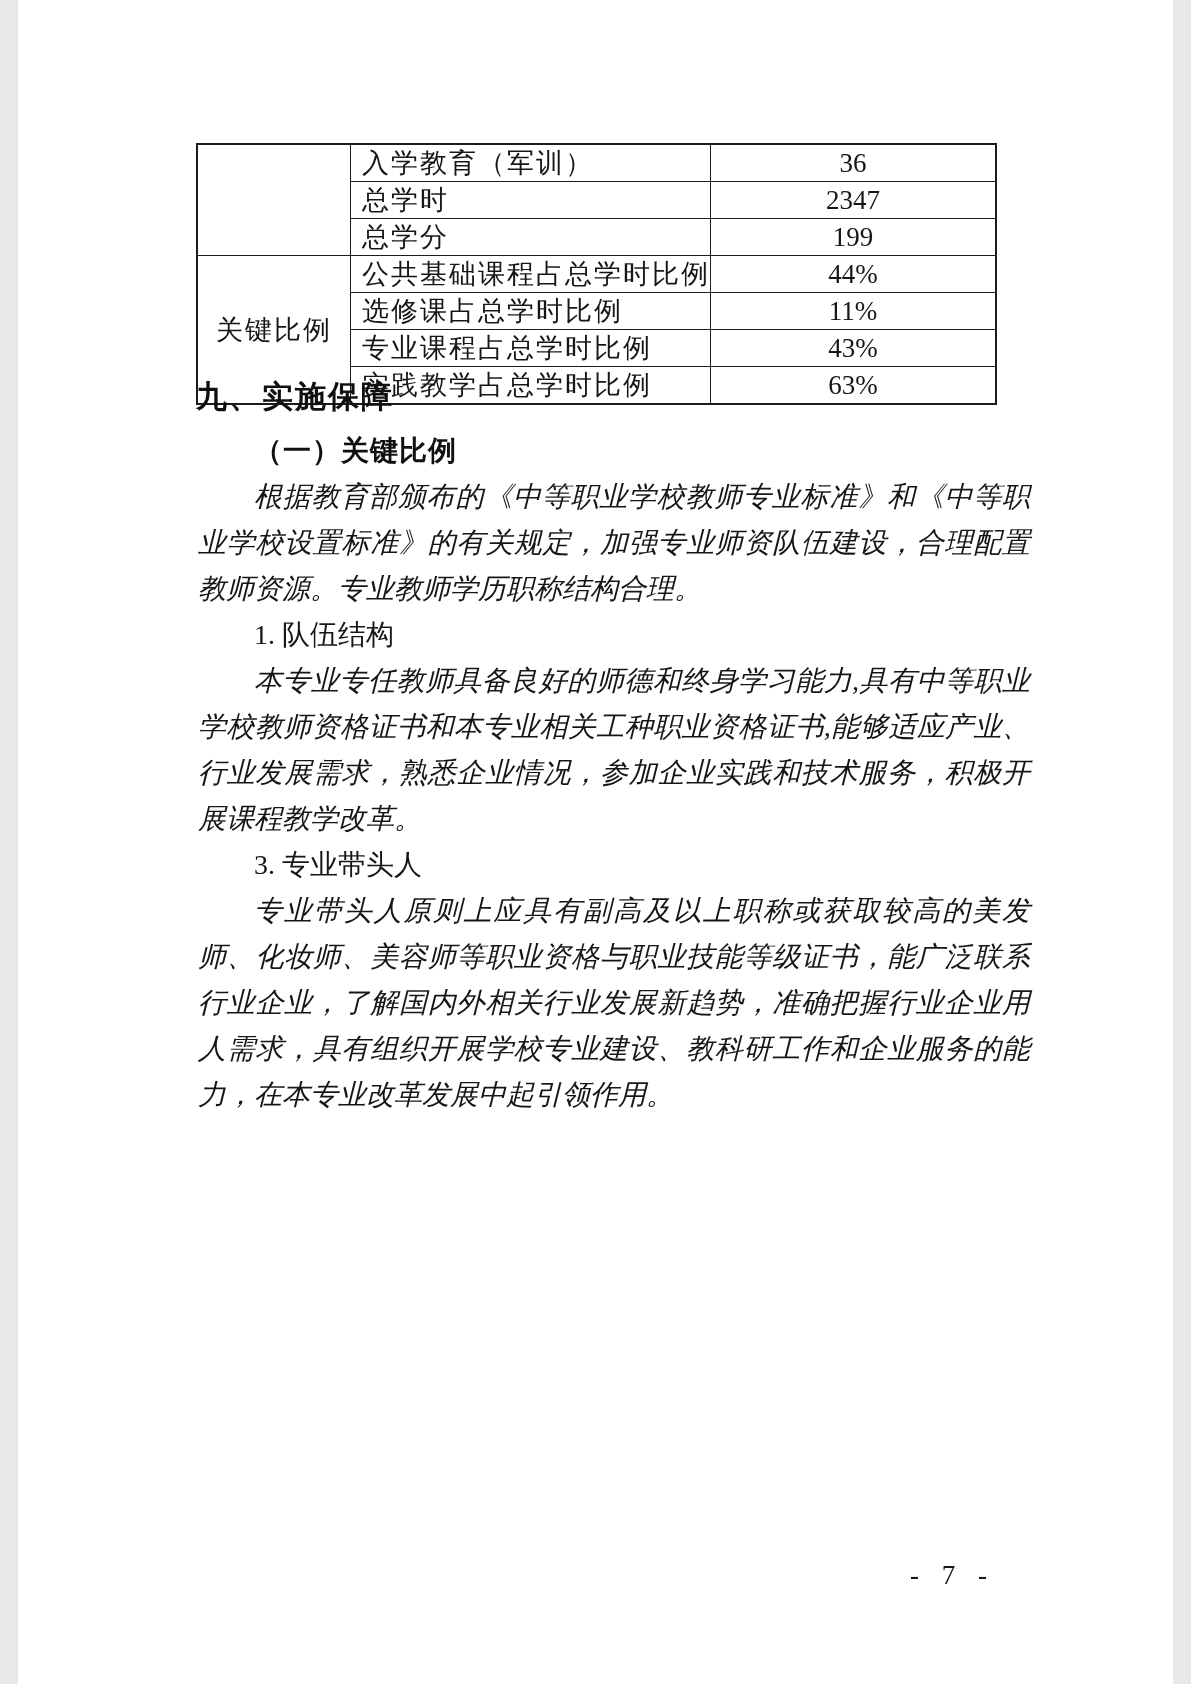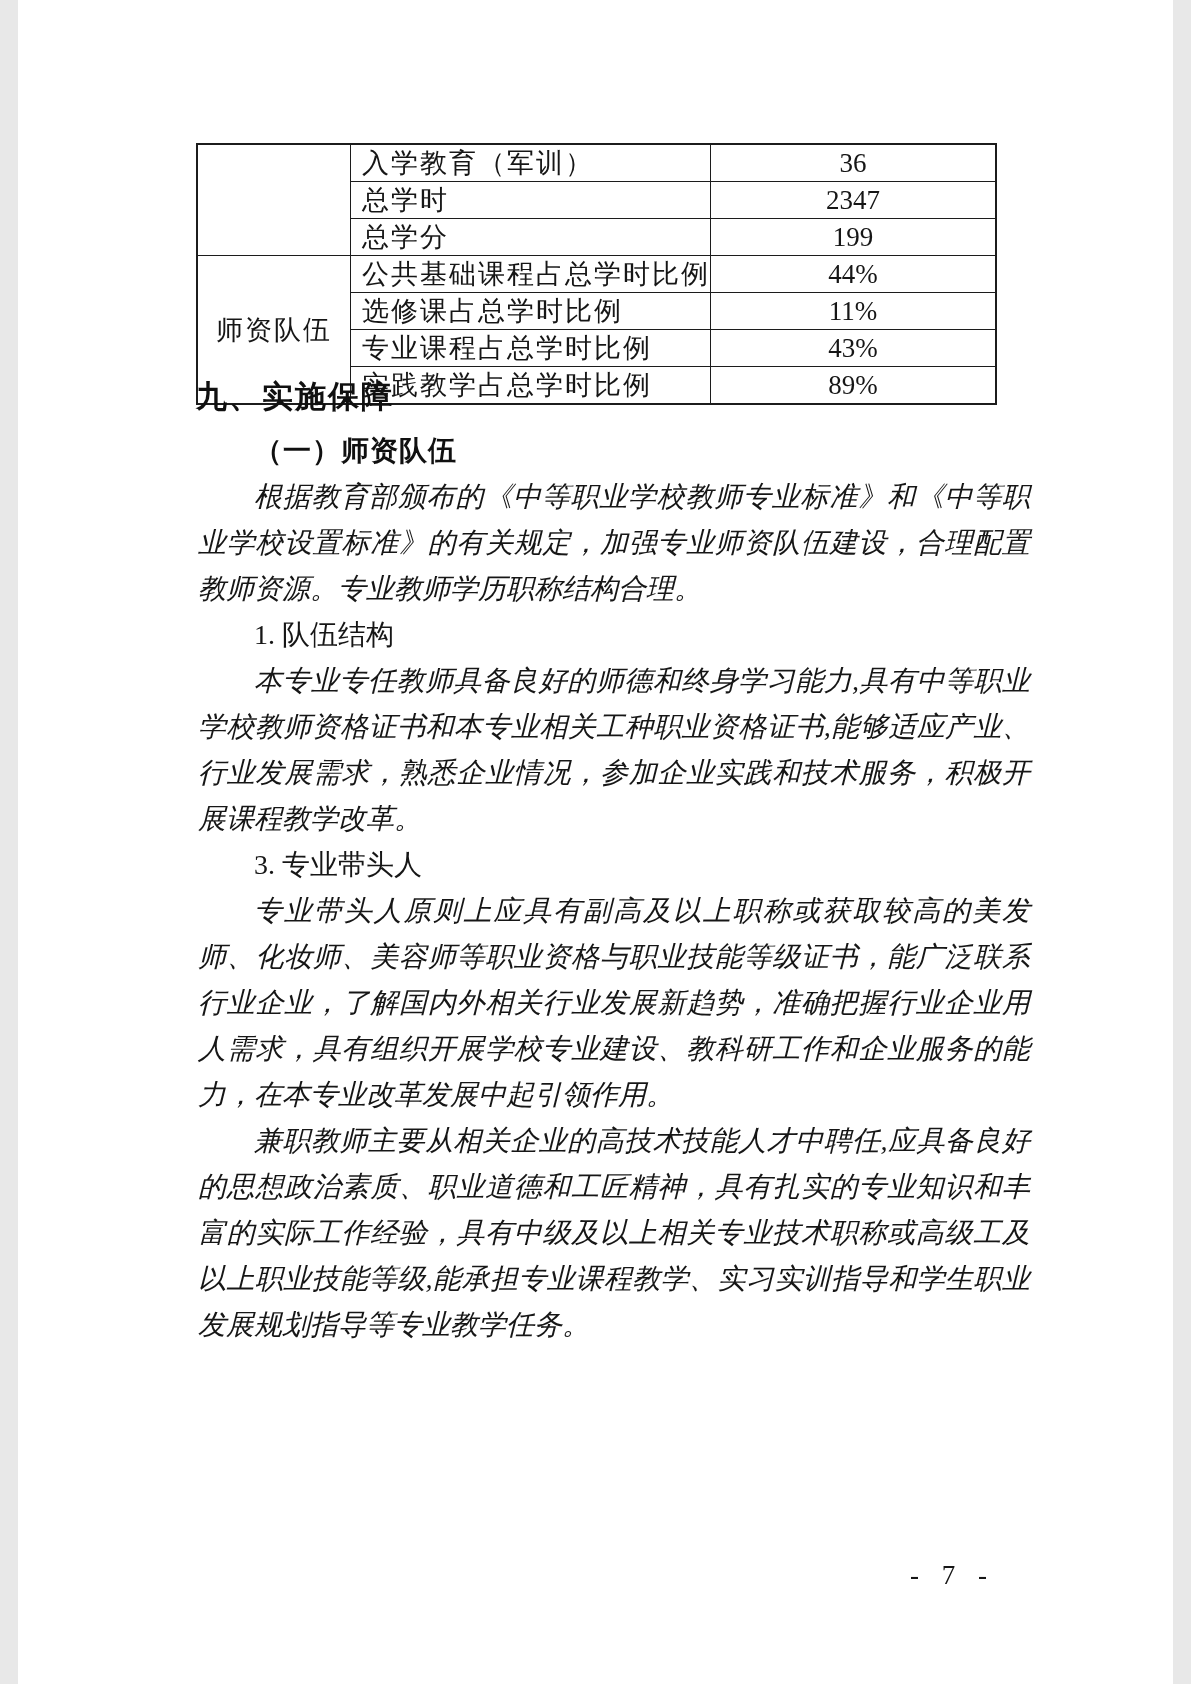--- a/index.html
+++ b/index.html
@@ -98,46 +98,45 @@
       </tr>
       <tr>
         <td class="col-label">总学时</td>
         <td class="col-value">2347</td>
       </tr>
       <tr>
         <td class="col-label">总学分</td>
         <td class="col-value">199</td>
       </tr>
       <tr>
-        <td class="col-merge" rowspan="4">师资队伍</td>
+        <td class="col-merge" rowspan="4">关键比例</td>
         <td class="col-label">公共基础课程占总学时比例</td>
         <td class="col-value">44%</td>
       </tr>
       <tr>
         <td class="col-label">选修课占总学时比例</td>
         <td class="col-value">11%</td>
       </tr>
       <tr>
         <td class="col-label">专业课程占总学时比例</td>
         <td class="col-value">43%</td>
       </tr>
       <tr>
         <td class="col-label">实践教学占总学时比例</td>
-        <td class="col-value">89%</td>
+        <td class="col-value">63%</td>
       </tr>
     </tbody>
   </table>
 
   <h1 class="section-heading">九、实施保障</h1>
 
   <div class="content">
-    <h2 class="subsection-heading">（一）师资队伍</h2>
+    <h2 class="subsection-heading">（一）关键比例</h2>
     <p>根据教育部颁布的《中等职业学校教师专业标准》和《中等职业学校设置标准》的有关规定，加强专业师资队伍建设，合理配置教师资源。专业教师学历职称结构合理。</p>
     <div class="item-title">1. 队伍结构</div>
     <p>本专业专任教师具备良好的师德和终身学习能力,具有中等职业学校教师资格证书和本专业相关工种职业资格证书,能够适应产业、行业发展需求，熟悉企业情况，参加企业实践和技术服务，积极开展课程教学改革。</p>
     <div class="item-title">3. 专业带头人</div>
     <p>专业带头人原则上应具有副高及以上职称或获取较高的美发师、化妆师、美容师等职业资格与职业技能等级证书，能广泛联系行业企业，了解国内外相关行业发展新趋势，准确把握行业企业用人需求，具有组织开展学校专业建设、教科研工作和企业服务的能力，在本专业改革发展中起引领作用。</p>
-    <p>兼职教师主要从相关企业的高技术技能人才中聘任,应具备良好的思想政治素质、职业道德和工匠精神，具有扎实的专业知识和丰富的实际工作经验，具有中级及以上相关专业技术职称或高级工及以上职业技能等级,能承担专业课程教学、实习实训指导和学生职业发展规划指导等专业教学任务。</p>
   </div>
 
   <div class="page-number">- 7 -</div>
 
 </div>
 
 </body></html>

